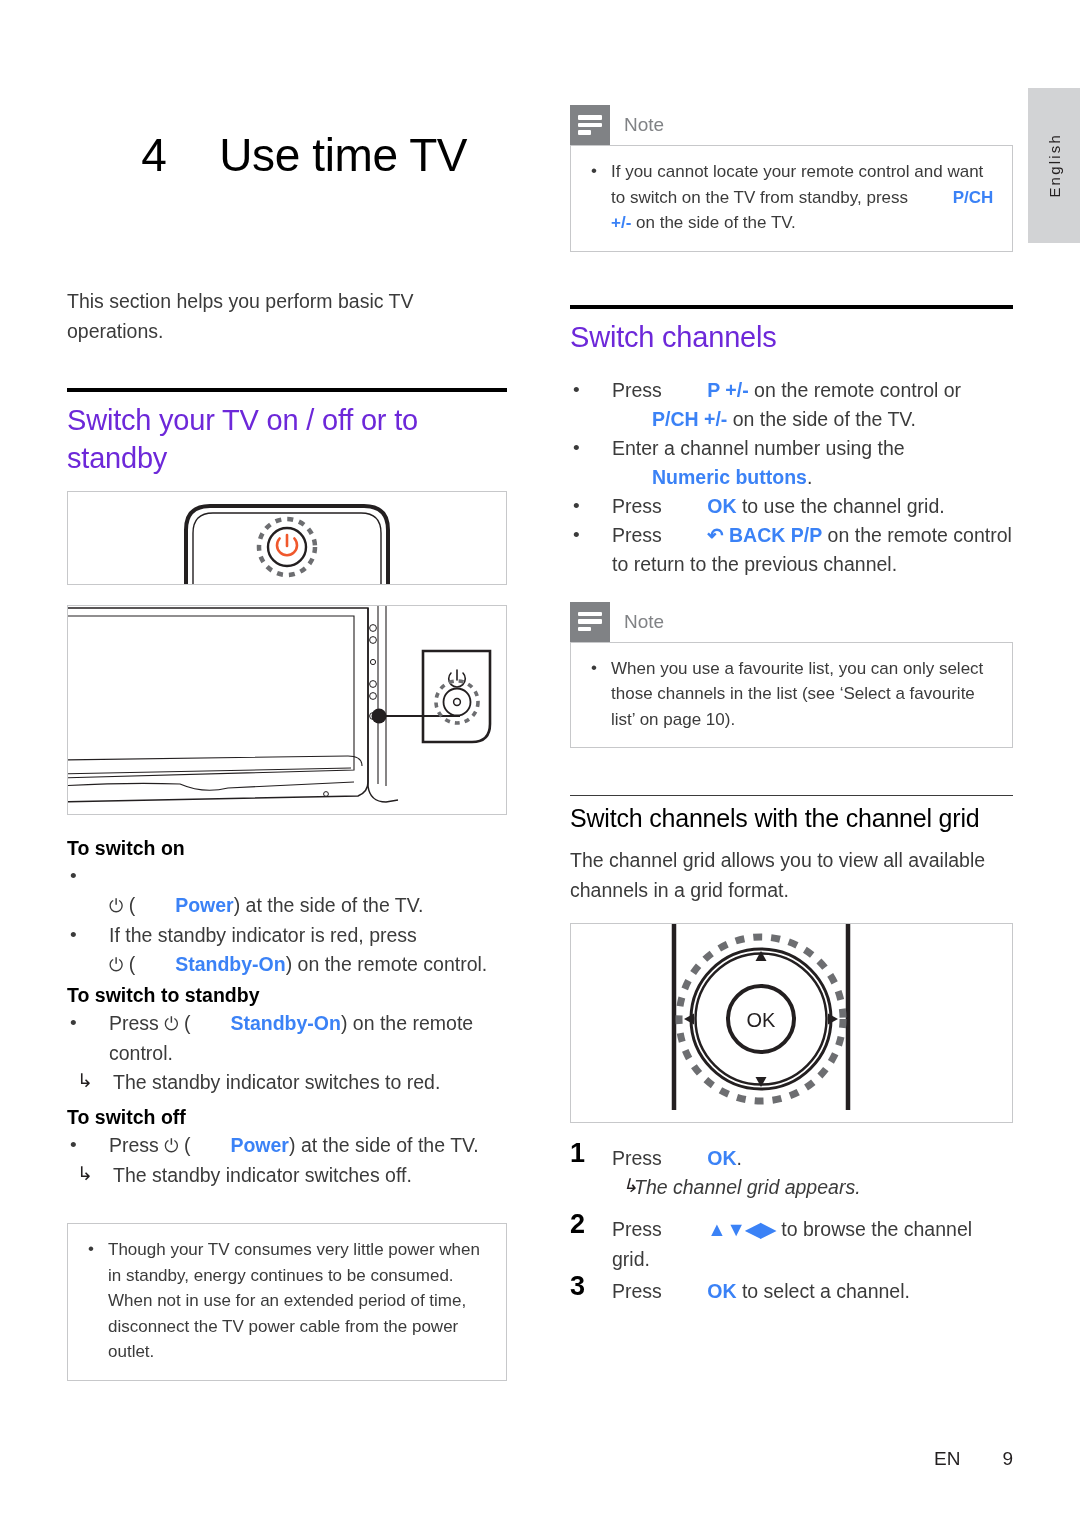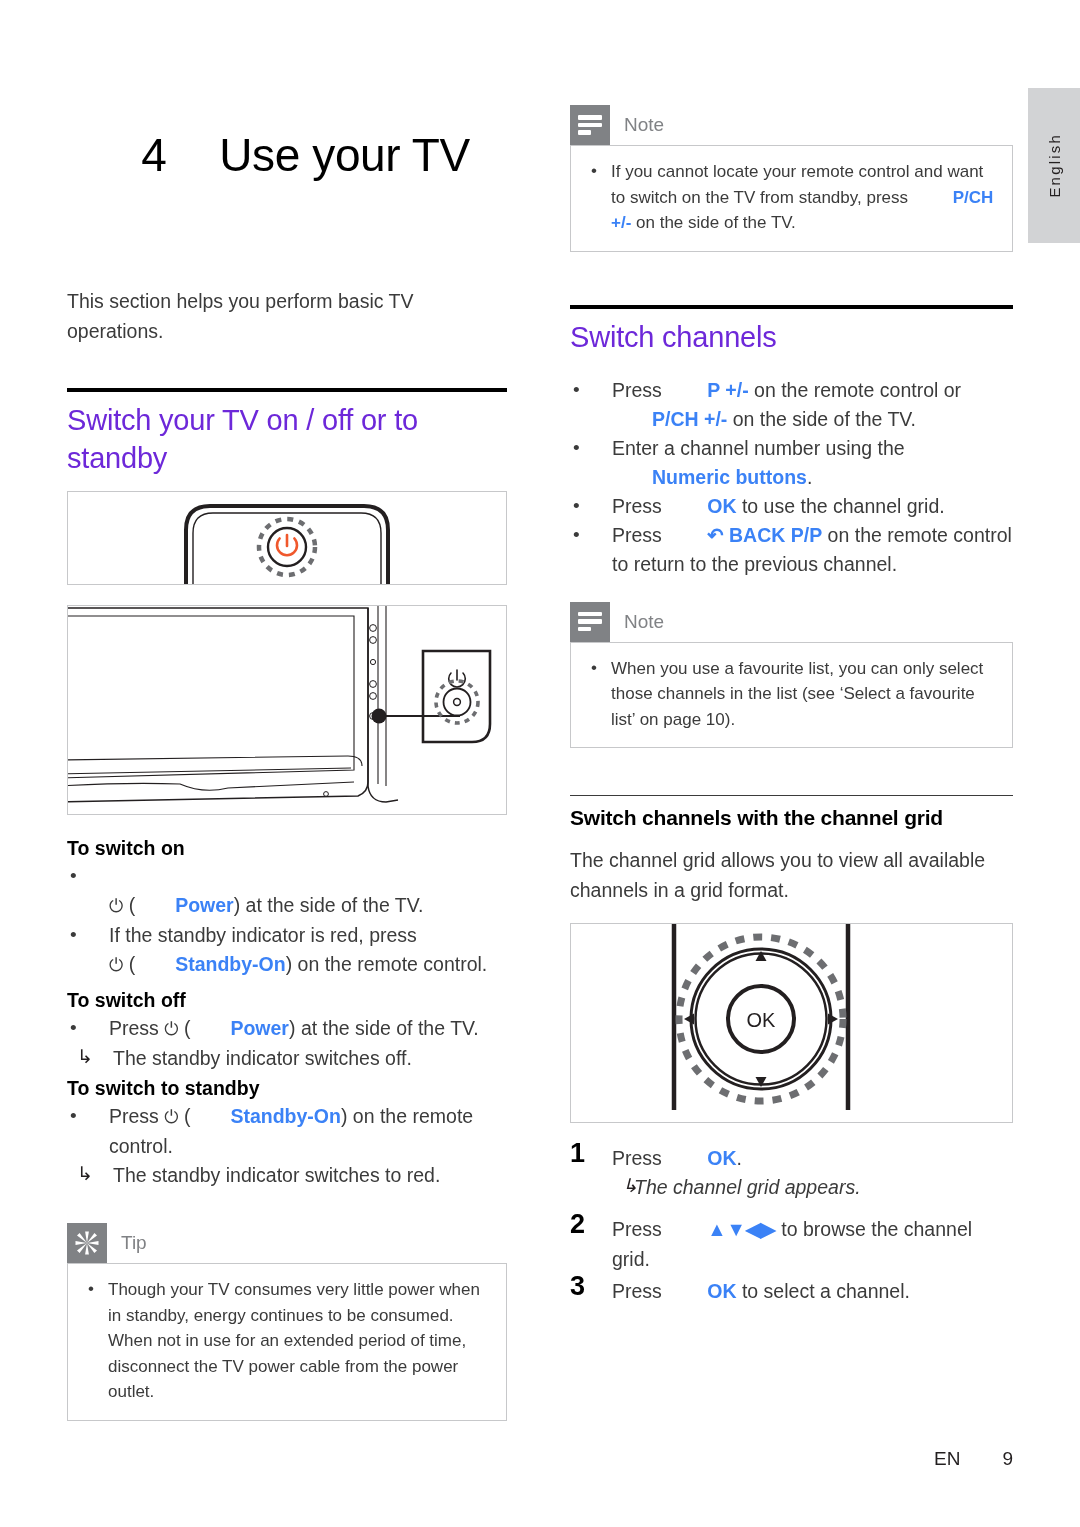--- a/index.html
+++ b/index.html
@@ -52,21 +52,21 @@
 
   
   .rule-thick { border-top: 4px solid #000; }
   .rule-thin  { border-top: 1.6px solid #3b3b3b; }
 
   .h1 {
     font-size: 29px; font-weight: 400; line-height: 38px;
     color: #6d28d9; padding-top: 9px; letter-spacing: -0.2px;
   }
   .h2 {
-    font-size: 21px; font-weight: 700; line-height: 30px;
+    font-size: 25px; font-weight: 400; line-height: 30px;
     color: #000; padding-top: 7px; letter-spacing: -0.2px;
   }
   .h3 {
     font-size: 19.5px; font-weight: 700; color: #000;
     line-height: 28px;
   }
 
   .para { font-size: 19.5px; line-height: 30px; color: #3b3b3b; }
 
   
@@ -174,21 +174,21 @@
 
 <div class="page">
 
   <div class="lang-tab">
     <span>English</span>
   </div>
 
   <div class="col-left">
 
     <div class="chapter">
-      <span class="num">4</span><span>Use your TV</span>
+      <span class="num">4</span><span>Use time TV</span>
     </div>
 
     <div class="intro">This section helps you perform basic TV operations.</div>
 
     <div style="margin-top:42px;">
       <div class="rule-thick"></div>
       <div class="h1">Switch your TV on / off or to standby</div>
     </div>
 
     <div class="figure" style="margin-top:14px; height:94px; position:relative;">
@@ -257,58 +257,41 @@
           <br>
           <span style="font-size:18px;">⏻</span><span> (</span><b>Power</b><span>) at the side of the TV.</span>
         </li>
         <li>
           <span>If the standby indicator is red, press </span><br>
           <span style="font-size:18px;">⏻</span><span> (</span><b>Standby-On</b><span>) on the remote control.</span>
         </li>
       </ul>
     </div>
 
+    <div style="margin-top:1px;">
+      <div class="h3">To switch to standby</div>
+      <ul class="bul">
+        <li>
+          <span>Press </span><span style="font-size:18px;">⏻</span><span> (</span><b>Standby-On</b><span>) on the remote control.</span>
+        </li>
+      </ul>
+      <div class="arrowline">The standby indicator switches to red.</div>
+    </div>
+
     <div style="margin-top:6px;">
       <div class="h3">To switch off</div>
       <ul class="bul">
         <li>
           <span>Press </span><span style="font-size:18px;">⏻</span><span> (</span><b>Power</b><span>) at the side of the TV.</span>
         </li>
       </ul>
       <div class="arrowline">The standby indicator switches off.</div>
     </div>
 
-    <div style="margin-top:1px;">
-      <div class="h3">To switch to standby</div>
-      <ul class="bul">
-        <li>
-          <span>Press </span><span style="font-size:18px;">⏻</span><span> (</span><b>Standby-On</b><span>) on the remote control.</span>
-        </li>
-      </ul>
-      <div class="arrowline">The standby indicator switches to red.</div>
-    </div>
-
     <div class="callout" style="margin-top:33px;">
-      <div class="callout-head">
-        <div class="callout-icon">
-          <svg class="icon-tip" viewBox="0 0 26 26">
-            <g fill="#ffffff">
-              <path d="M13 13 L11.1 1.5 L14.9 1.5 Z"></path>
-              <path d="M13 13 L14.9 24.5 L11.1 24.5 Z"></path>
-              <path d="M13 13 L1.5 11.1 L1.5 14.9 Z"></path>
-              <path d="M13 13 L24.5 14.9 L24.5 11.1 Z"></path>
-              <path d="M13 13 L3.0 5.6 L5.6 3.0 Z"></path>
-              <path d="M13 13 L23.0 20.4 L20.4 23.0 Z"></path>
-              <path d="M13 13 L20.4 3.0 L23.0 5.6 Z"></path>
-              <path d="M13 13 L5.6 23.0 L3.0 20.4 Z"></path>
-            </g>
-          </svg>
-        </div>
-        <div class="callout-title">Tip</div>
-      </div>
       <div class="callout-body">
         <ul>
           <li>Though your TV consumes very little power when in standby, energy continues to be consumed. When not in use for an extended period of time, disconnect the TV power cable from the power outlet.</li>
         </ul>
       </div>
     </div>
 
   </div>
 
   <div class="col-right">

